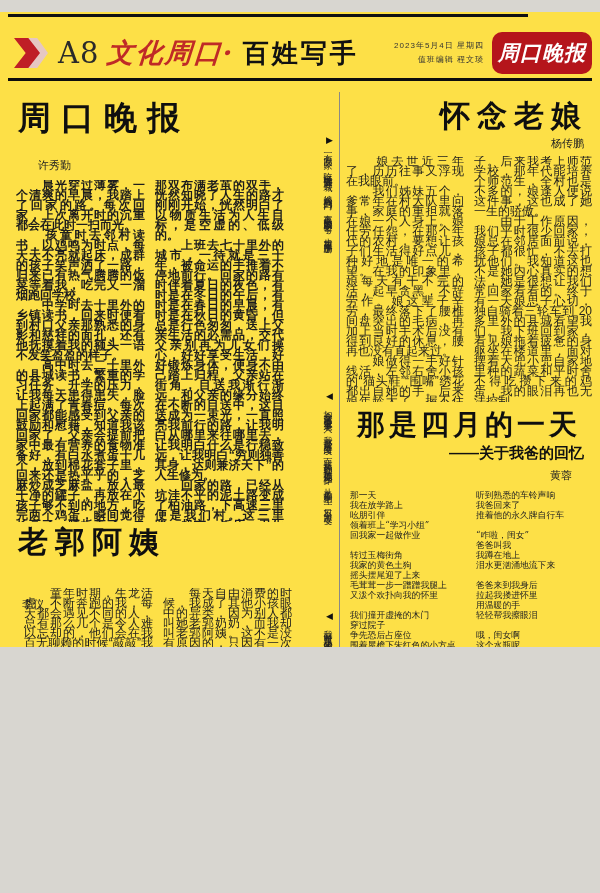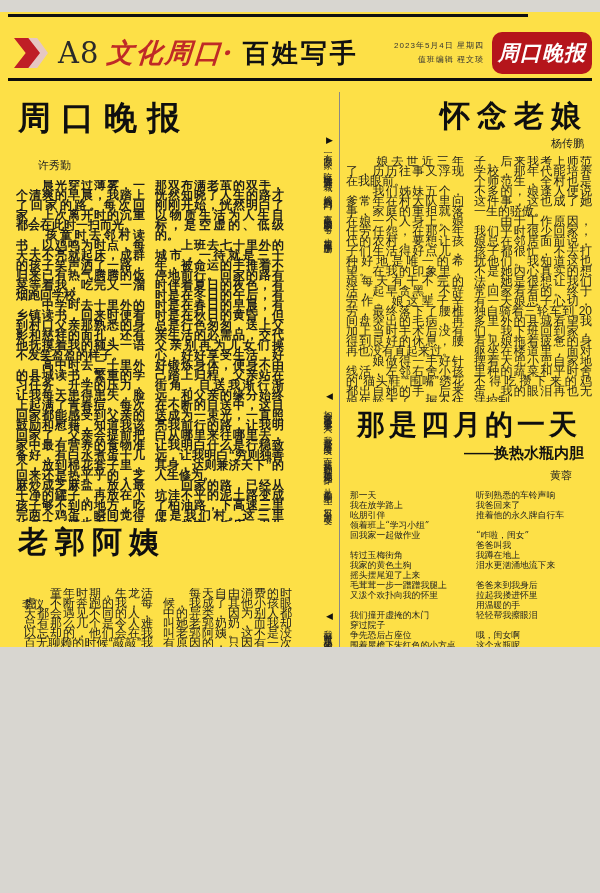--- a/index.html
+++ b/index.html
@@ -152,21 +152,21 @@
 　　我们姊妹五个，爹常年在村大队里问事，家庭的重担就落在娘一个人身上。娘任劳任怨，在那个年代的农村，要想让孩子们生活得好点儿，种好地是唯一的希望。在我的印象里，娘每天有干不完的活，起早贪黑，不辞劳作。娘这辈子辛劳，最终落下了腰椎间盘突出的毛病，再加上当时手术后没有得到良好的休息，腰再也没有直起来过。
 　　娘做得一手好针线活，左邻右舍小孩的“猫头鞋”“围嘴”绣花都出自她的手。后来娘年龄大了，握不住绣花针了，但她还总想着为我们做点什么，便开始做鞋垫。每当家人团聚，娘就把那些鞋垫拿出来，大人小孩都有，像发福利一样，看到我们的笑脸，娘就高兴。
 　　娘识字不多，但她很重视教育。那时外出打工刚刚兴起，好多同龄人辍学出去挣钱，但娘说没有完成学业谁也不准去打工。虽然娘说不出“知识改变命运”之类的道理，但她知道考不上学以后就过不上好日</div>
     <div class="col">子。后来我考上师范学校，那年代能培养个师范生，全村也是不多的，娘逢人便说这件事，这也成了她一生的骄傲。
 　　由于工作原因，我们平时很少回家，娘总在邻居面前说，孩子都很忙，不去打扰他们。我知道这也不是她内心真实的想法，她是很想让我们常回家看看的。终于有一天娘思子心切，独自骑着三轮车到 20 多里外的县城看望我们。我下班回到家，看见娘拖着疲惫的身躯坐在楼道里，面对摆着大兜小兜自家地里种的蔬菜和平时舍不得吃攒下来的鸡蛋，我的眼泪再也无法控制。
 　　娘不善言辞，从不要求孩子们做些什么，但对孩子们的思念却与日俱增。有一次回家，吃过晚饭要回县城，娘送我到门口，夜幕中娘的腰更弯了，步履更蹒跚了，我怕天黑摔着她，长长的灯影下，娘送我出门，我劝娘回家，我知道她是多么想让我住下啊。
 　　娘走了，但我们却走不出对她的思念，愿老娘在天堂一切安好！②22</div>
   </div>
 
   <div class="art-title t-poem">那是四月的一天</div>
-  <div class="st-poem">——换热水瓶内胆</div>
+  <div class="st-poem">——关于我爸的回忆</div>
   <div class="art-author a-poem">黄蓉</div>
   <div class="cols c-poem">
     <div class="col">那一天
 我在放学路上
 吆朋引伴
 领着班上“学习小组”
 回我家一起做作业
 
 转过玉梅街角
 我家的黄色土狗

